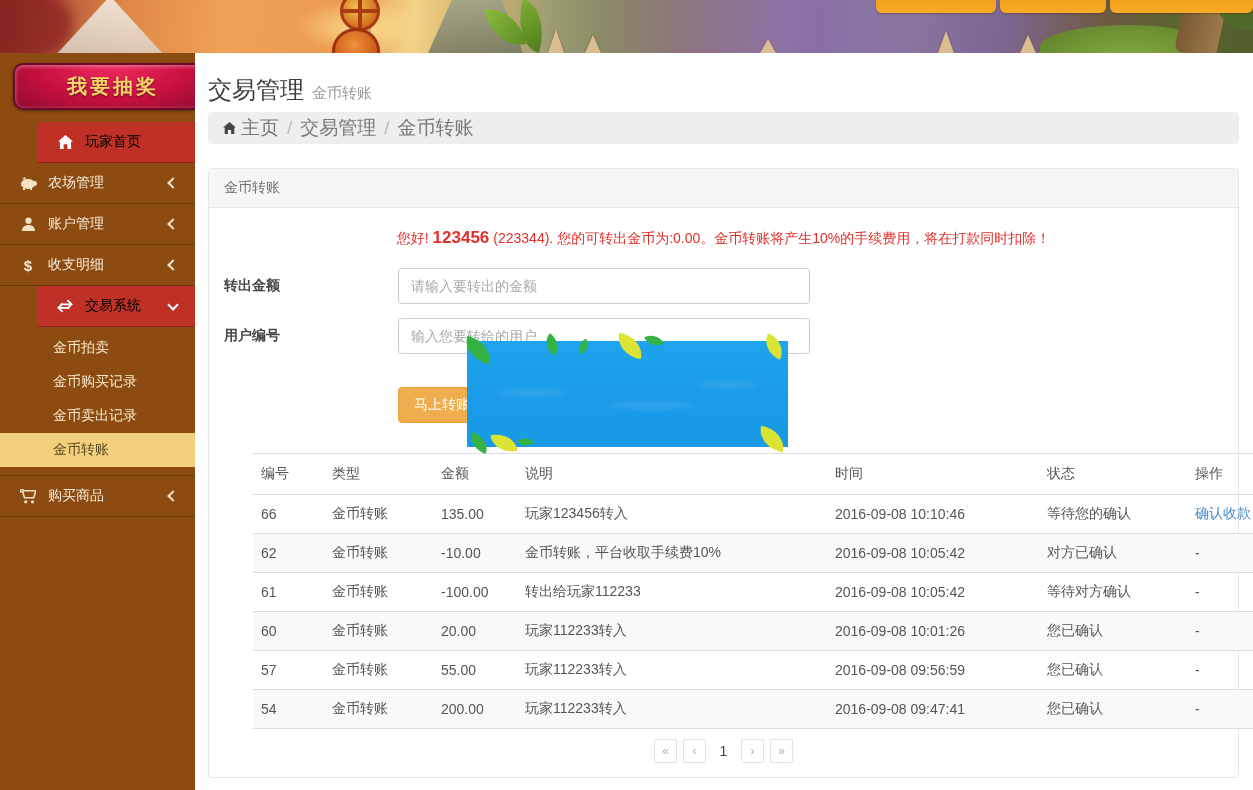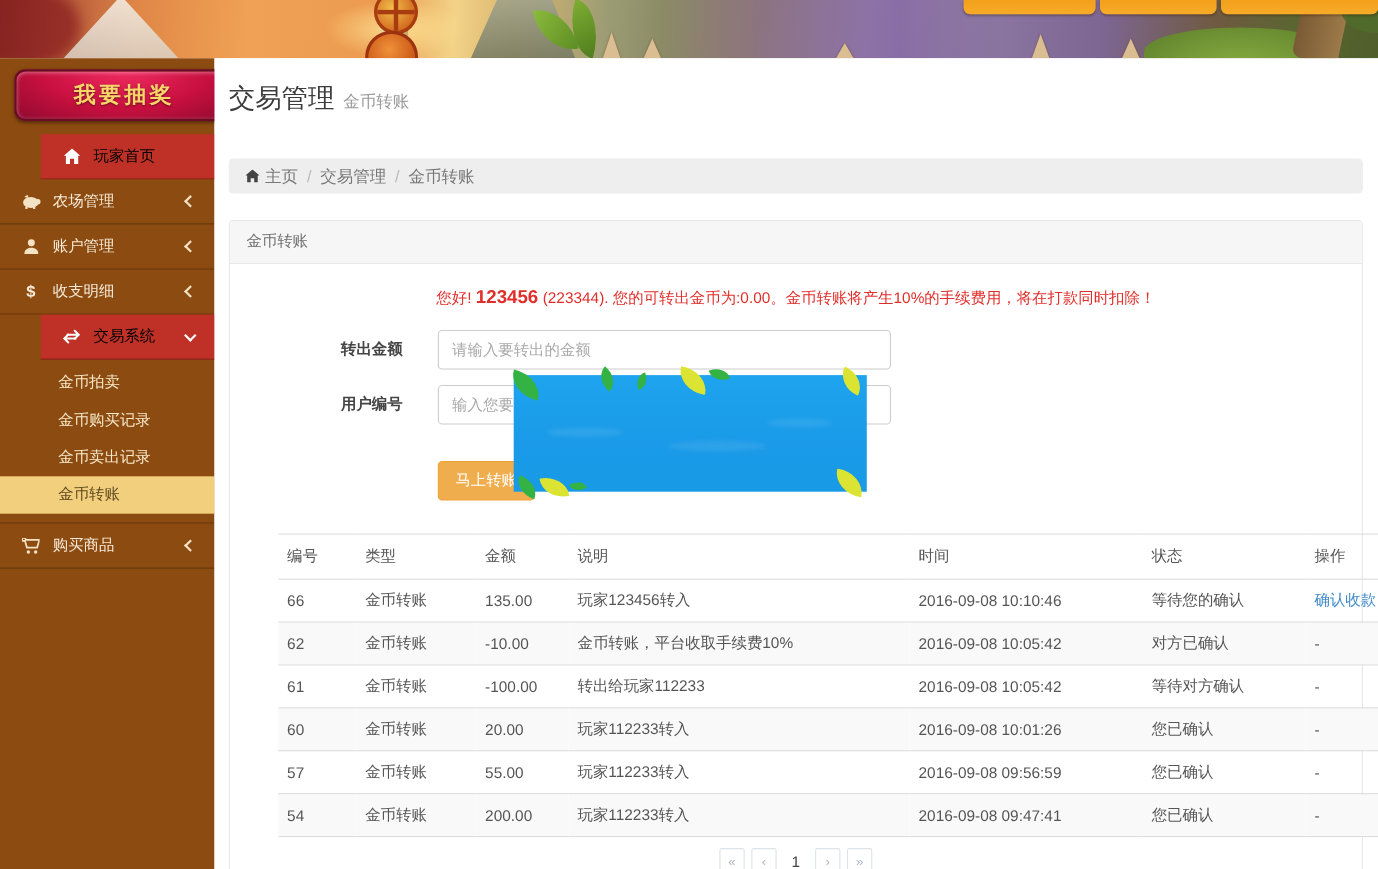--- a/index.html
+++ b/index.html
@@ -49,33 +49,33 @@
   .chev { width:8px; height:8px; border-left:2px solid #f3e2c4; border-bottom:2px solid #f3e2c4; transform:rotate(45deg); margin-right:4px; }
   .chev.down { transform:rotate(-45deg); margin-top:-3px; }
   .submenu-item { display:flex; align-items:center; height:34px; padding-left:53px; cursor:pointer; color:#f7e9c9; font-size:14px; }
   .submenu-item.active { background:#f2cf7d; color:#5f4a20; }
   .submenu { padding:4px 0 8px; border-bottom:1px solid rgba(50,20,0,.35); }
 
   
   .main { position:absolute; top:53px; left:195px; width:1058px; height:737px; background:#fff; padding:22px 14px 0 13px; }
   .page-title { font-size:24px; color:#3c3c3c; font-weight:normal; line-height:30px; }
   .page-title .sub { font-size:15px; color:#9a9a9a; margin-left:8px; }
-  .breadcrumb { margin-top:36px; background:#eeeeee; border-radius:4px; padding:8px 15px; font-size:15px; color:#777; display:flex; align-items:center; height:32px; }
+  .breadcrumb { margin-top:4px; background:#eeeeee; border-radius:4px; padding:8px 15px; font-size:19px; color:#777; display:flex; align-items:center; height:32px; }
   .breadcrumb .sep { margin:0 8px; color:#bbb; }
   .breadcrumb a { color:#777; text-decoration:none; cursor:pointer; }
   .bc-home { display:flex; align-items:center; }
   .bc-home svg { margin-right:5px; }
 
   .panel { margin-top:24px; border:1px solid #e7e7e7; border-radius:4px; background:#fff; }
   .panel-heading { background:#f6f6f6; border-bottom:1px solid #e7e7e7; border-radius:4px 4px 0 0; padding:10px 15px; font-size:14px; color:#707070; }
   .panel-body { padding:14px 15px 30px; }
   .notice { text-align:center; color:#e02f2b; font-size:14px; margin:6px 0 20px; }
   .notice b { font-size:17px; margin:0 4px; }
   .form-row { display:flex; align-items:center; margin-bottom:14px; }
-  .form-label { width:174px; padding-right:32px; text-align:right; font-weight:bold; color:#454545; font-size:14px; }
+  .form-label { width:174px; padding-right:32px; text-align:left; font-weight:bold; color:#454545; font-size:14px; }
   .form-input { width:412px; height:36px; border:1px solid #ccc; border-radius:4px; padding:6px 12px; font-size:14px; color:#555; outline:none; }
   .form-input::placeholder { color:#a9a9a9; }
   .btn-row { margin-left:174px; margin-top:33px; }
   .submit-btn { background:#f0ad4e; border:1px solid #eea236; color:#fff; font-size:14px; padding:8px 15px; border-radius:4px; cursor:pointer; }
 
   table.records { width:100%; border-collapse:collapse; table-layout:fixed;margin-left:44px; }
   table.records th { text-align:left; font-weight:normal; color:#555; font-size:14px; padding:11px 8px; border-top:1px solid #ddd; border-bottom:1px solid #ddd; }
   table.records td { font-size:14px; color:#555; padding:10px 8px; border-top:1px solid #ddd; overflow:hidden; white-space:nowrap; }
   table.records tr.striped { background:#f9f9f9; }
   table.records tbody tr:first-child td { border-top:none; }

